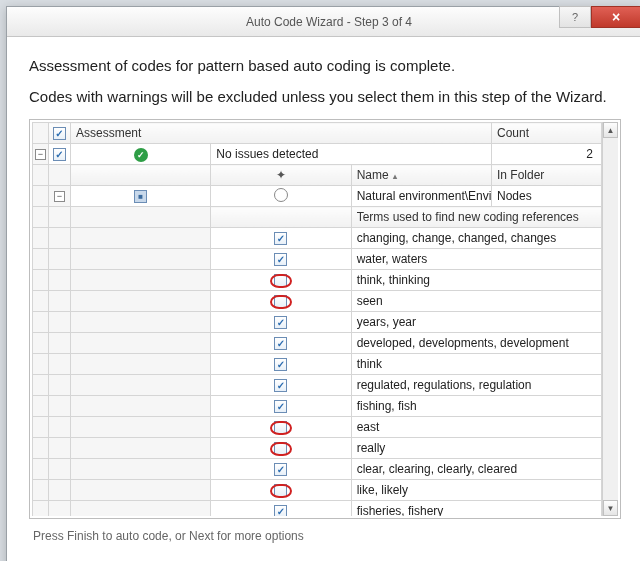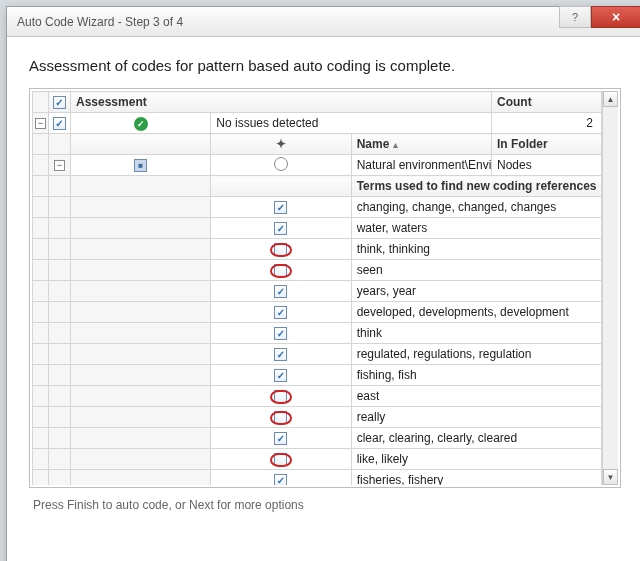--- a/index.html
+++ b/index.html
@@ -27,20 +27,21 @@
   }
   .titlebar {
     height: 30px;
     background: linear-gradient(#fdfdfd, #e9e9e9);
     border-bottom: 1px solid #c5c5c5;
     display: flex; align-items: center;
     padding-left: 10px;
     position: relative;
     color: #555;
     font-size: 12px;
+    justify-content: center;
   }
   .titlebar-buttons {
     position: absolute; right: 0; top: -1px;
     display: flex;
   }
   .tb-btn {
     width: 48px; height: 22px;
     display: flex; align-items: center; justify-content: center;
     font-size: 11px;
   }
@@ -104,21 +105,21 @@
     padding: 3px 5px;
     font-size: 12px;
     text-align: left;
     height: 18px;
     background: #fff;
     white-space: nowrap;
     overflow: hidden;
   }
   table.grid th {
     background: linear-gradient(#fdfdfd,#f1f1f1);
-    font-weight: bold;
+    font-weight: normal;
     color: #333;
   }
   .col-gutter { width: 16px; padding:0 !important; text-align:center !important; background:#f6f6f6 !important; }
   .col-cb { width: 22px; text-align:center !important; padding:0 !important; }
   .col-icon { width: 20px; text-align:center !important; padding:0 !important; }
   .col-count { width: 110px; }
   .col-folder { width: 170px; }
 
   .chk {
     width: 13px; height: 13px;
@@ -193,20 +194,21 @@
       </div>
       <div class="tb-btn tb-close">
         <span>×</span>
       </div>
     </div>
   </div>
 
   <div class="content">
     <div class="intro">
       <p>Assessment of codes for pattern based auto coding is complete.</p>
+      <p>Codes with warnings will be excluded unless you select them in this step of the Wizard.</p>
     </div>
 
     <div class="tree-wrap">
       <div class="scroll-area">
         <table class="grid">
 
           <tbody>
               <tr>
             <th class="col-gutter"></th>
             <th class="col-cb"><span class="chk checked"></span></th>

